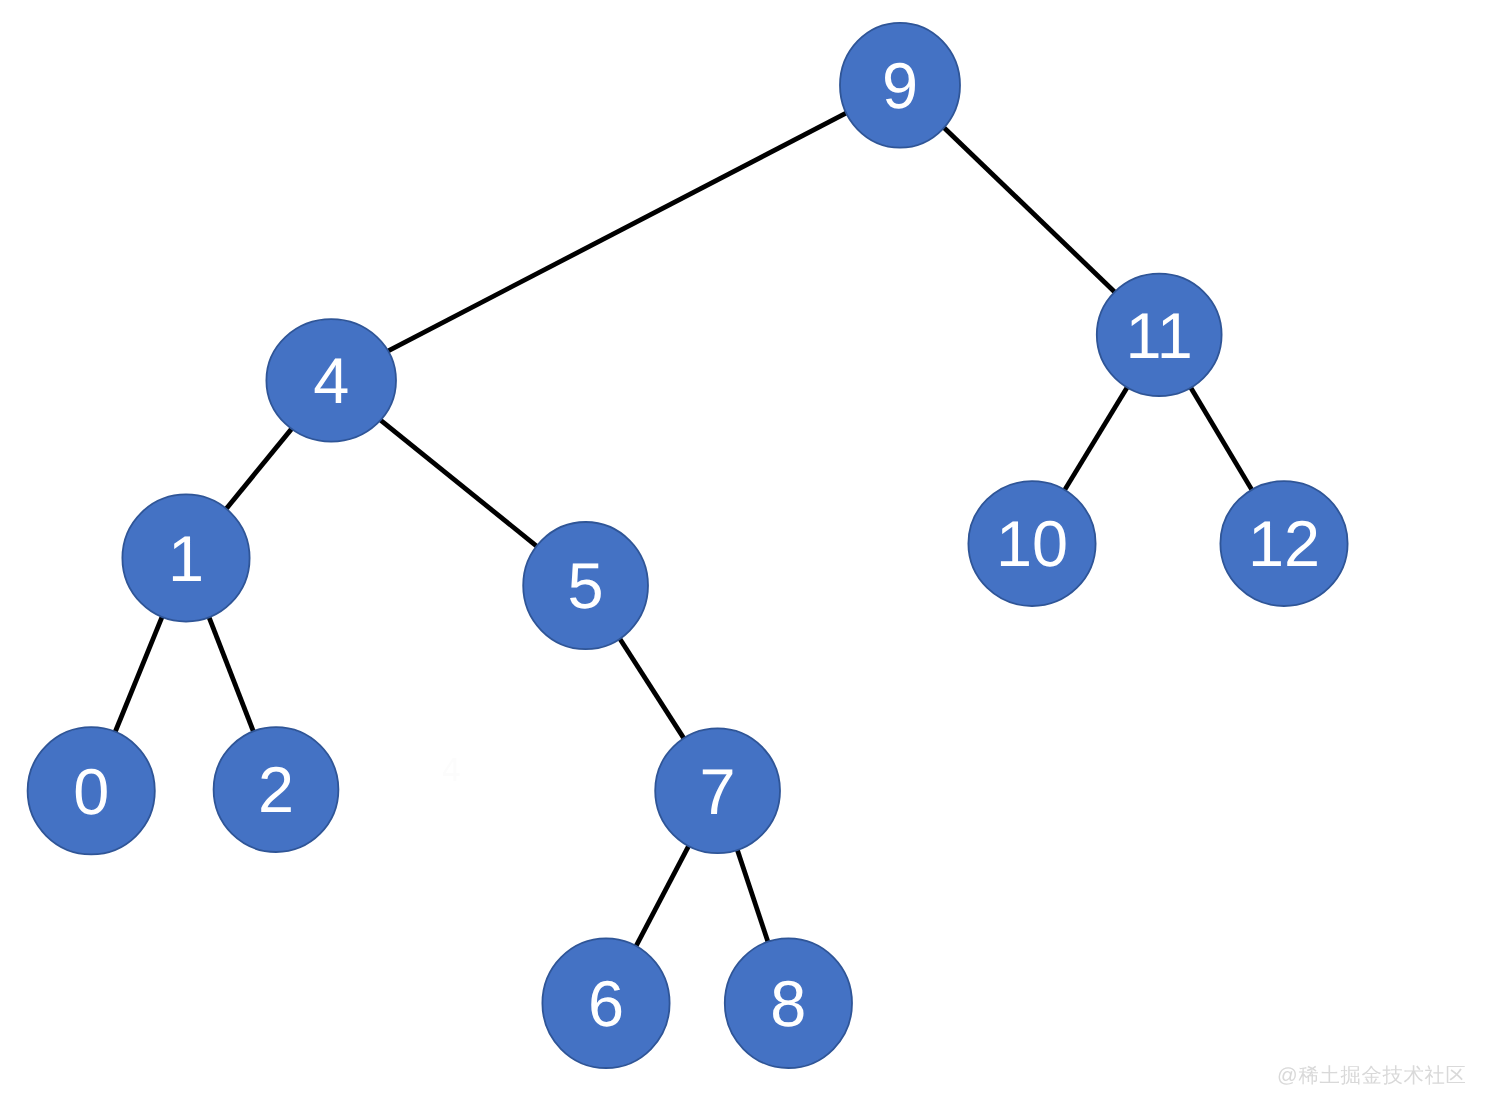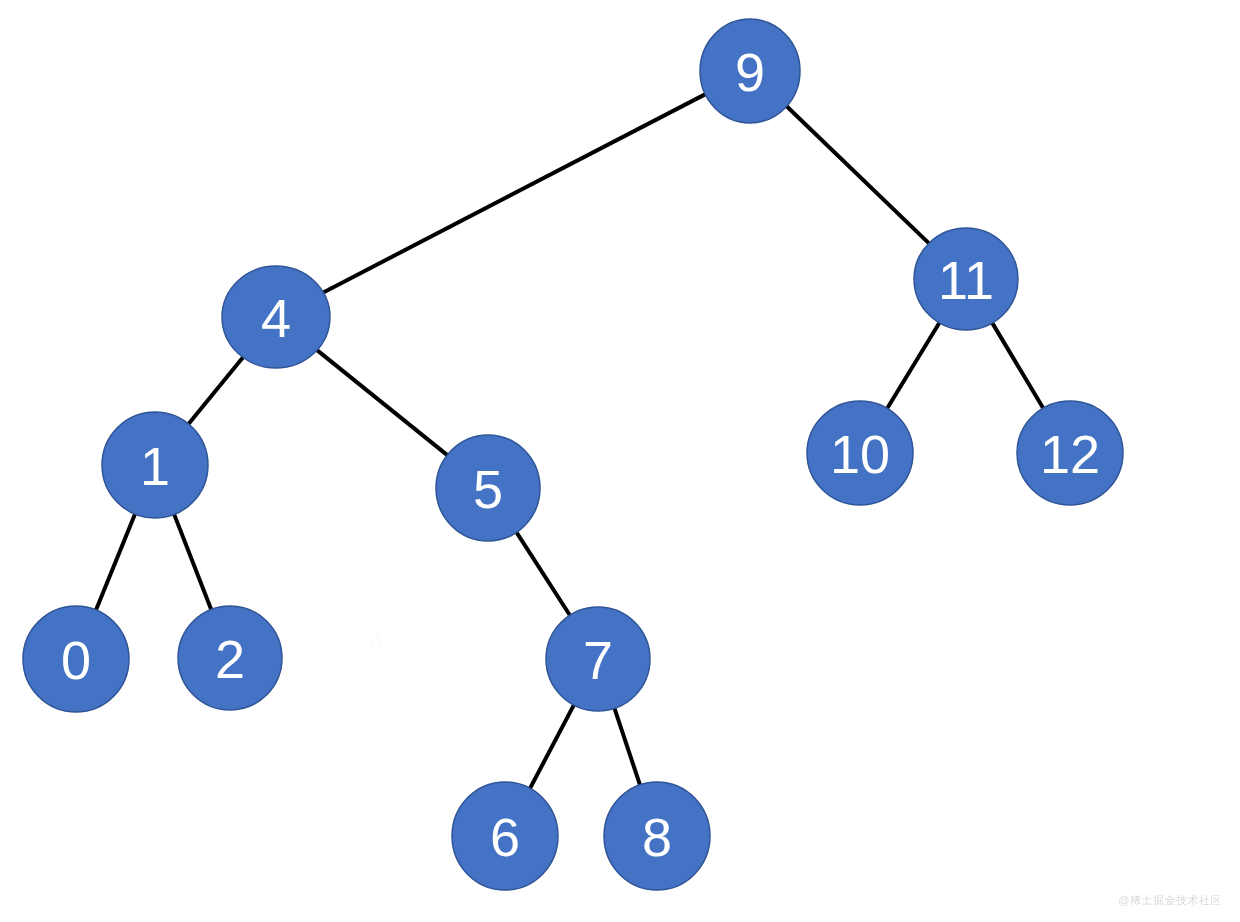--- a/index.html
+++ b/index.html
@@ -41,21 +41,21 @@
     font-weight: 400;
     text-anchor: middle;
     dominant-baseline: central;
     paint-order: stroke;
   }
   #watermark {
     position: absolute;
     right: 18px;
     bottom: 14px;
     font-family: Liberation Sans, sans-serif;
-    font-size: 11px;
+    font-size: 17px;
     color: #d9d9d9;
     letter-spacing: 0.5px;
     white-space: nowrap;
     user-select: none;
   }
   #ghost-mark {
     position: absolute;
     left: 368px;
     top: 628px;
     width: 64px;

